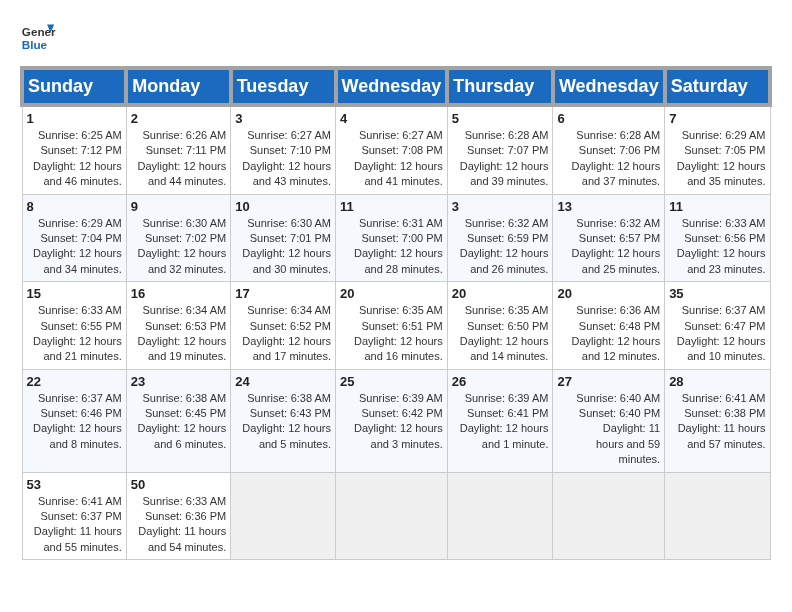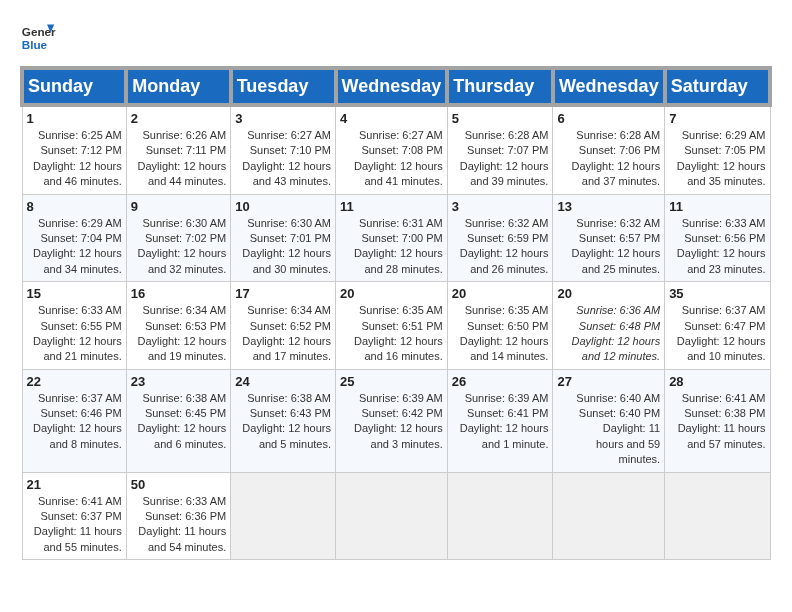--- a/index.html
+++ b/index.html
@@ -222,21 +222,21 @@
 Daylight: 12 hours and 16 minutes.</div>
         </td>
         <td>
           <span class="day-num">20</span>
           <div class="day-info" style="white-space: pre-line;">Sunrise: 6:35 AM
 Sunset: 6:50 PM
 Daylight: 12 hours and 14 minutes.</div>
         </td>
         <td>
           <span class="day-num">20</span>
-          <div class="day-info" style="white-space: pre-line; font-style: italic;">Sunrise: 6:36 AM
+          <div class="day-info" style="white-space: pre-line;">Sunrise: 6:36 AM
 Sunset: 6:48 PM
 Daylight: 12 hours and 12 minutes.</div>
         </td>
         <td>
           <span class="day-num">35</span>
           <div class="day-info" style="white-space: pre-line;">Sunrise: 6:37 AM
 Sunset: 6:47 PM
 Daylight: 12 hours and 10 minutes.</div>
         </td>
       </tr>
@@ -279,21 +279,21 @@
         </td>
         <td>
           <span class="day-num">28</span>
           <div class="day-info" style="white-space: pre-line;">Sunrise: 6:41 AM
 Sunset: 6:38 PM
 Daylight: 11 hours and 57 minutes.</div>
         </td>
       </tr>
       <tr>
         <td>
-          <span class="day-num">21</span>
+          <span class="day-num">53</span>
           <div class="day-info" style="white-space: pre-line;">Sunrise: 6:41 AM
 Sunset: 6:37 PM
 Daylight: 11 hours and 55 minutes.</div>
         </td>
         <td>
           <span class="day-num">50</span>
           <div class="day-info" style="white-space: pre-line;">Sunrise: 6:33 AM
 Sunset: 6:36 PM
 Daylight: 11 hours and 54 minutes.</div>
         </td>

